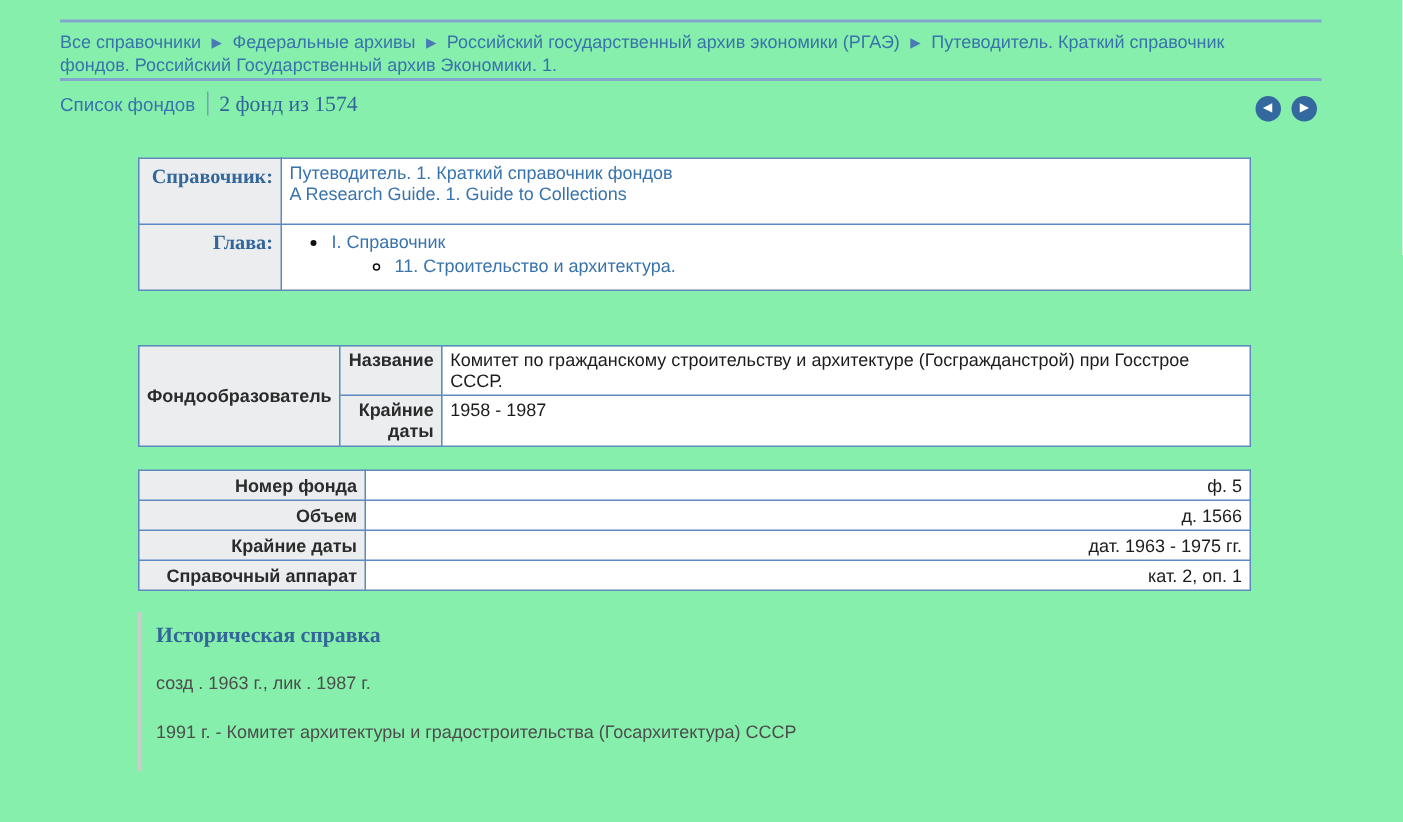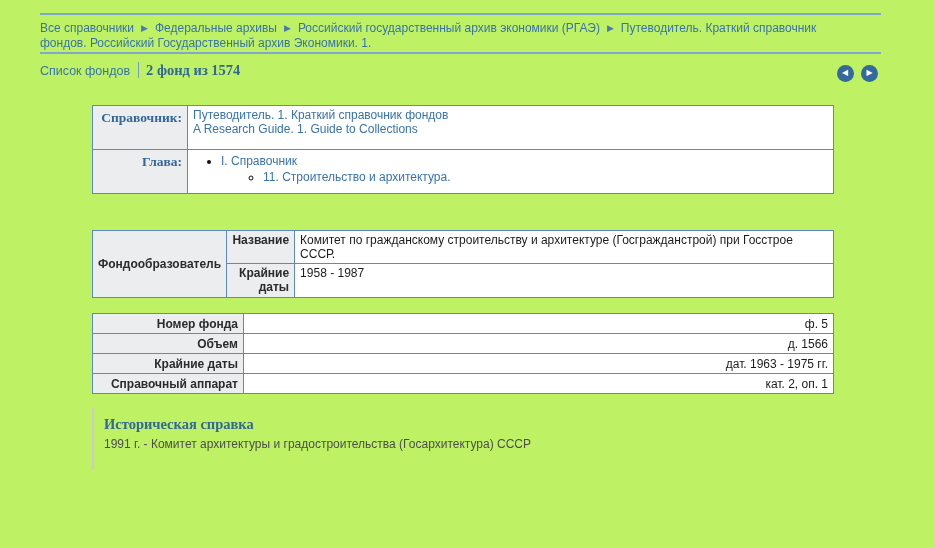--- a/index.html
+++ b/index.html
@@ -2,21 +2,21 @@
 <html><head>
 <meta charset="utf-8">
 <style>
   * { box-sizing: border-box; margin: 0; padding: 0; }
   html, body { background: #ffffff; }
   body { font-family: "Liberation Sans", sans-serif; }
   .page {
     position: relative;
     width: 935px;
     height: 548px;
-    background: #bef264;
+    background: #86efac;
     overflow: hidden;
   }
   .rule {
     position: absolute;
     left: 40px;
     width: 841px;
     height: 0;
     border-top: 2px solid #82a7cf;
   }
   .rule.top { top: 13px; }
@@ -61,21 +61,21 @@
   }
   .toolbar-divider {
     display: inline-block;
     border-left: 1px solid #7a9cc0;
     height: 16px;
     margin: 0 7px 0 8px;
     vertical-align: -3px;
   }
   .position-text {
     font-family: "Liberation Serif", serif;
-    font-weight: bold;
+    font-weight: normal;
     font-size: 14.5px;
     color: #336699;
   }
   .nav-buttons {
     position: absolute;
     right: 3px;
     top: 0;
   }
   .nav-btn {
     display: inline-flex;
@@ -158,21 +158,21 @@
     top: 408px;
     width: 742px;
     border-left: 2px solid #cccccc;
     padding: 8px 0 0 10px;
   }
   .history-title {
     font-family: "Liberation Serif", serif;
     font-weight: bold;
     font-size: 14.5px;
     color: #336699;
-    margin-bottom: 4px;
+    margin-bottom: 15px;
   }
   .history p {
     font-size: 12px;
     line-height: 14px;
     color: #4d4d4d;
     margin-bottom: 19px;
   }
 </style>
 </head>
 <body>
@@ -256,17 +256,18 @@
     </tr>
     <tr>
       <td class="lbl">Справочный аппарат</td>
       <td class="val">кат. 2, оп. 1</td>
     </tr>
   </tbody>
     </table>
 
   <div class="history">
     <div class="history-title">Историческая справка</div>
+    <p>созд . 1963 г., лик . 1987 г.</p>
     <p>1991 г. - Комитет архитектуры и градостроительства (Госархитектура) СССР</p>
 
   </div>
 
 </div>
 
 </body></html>

